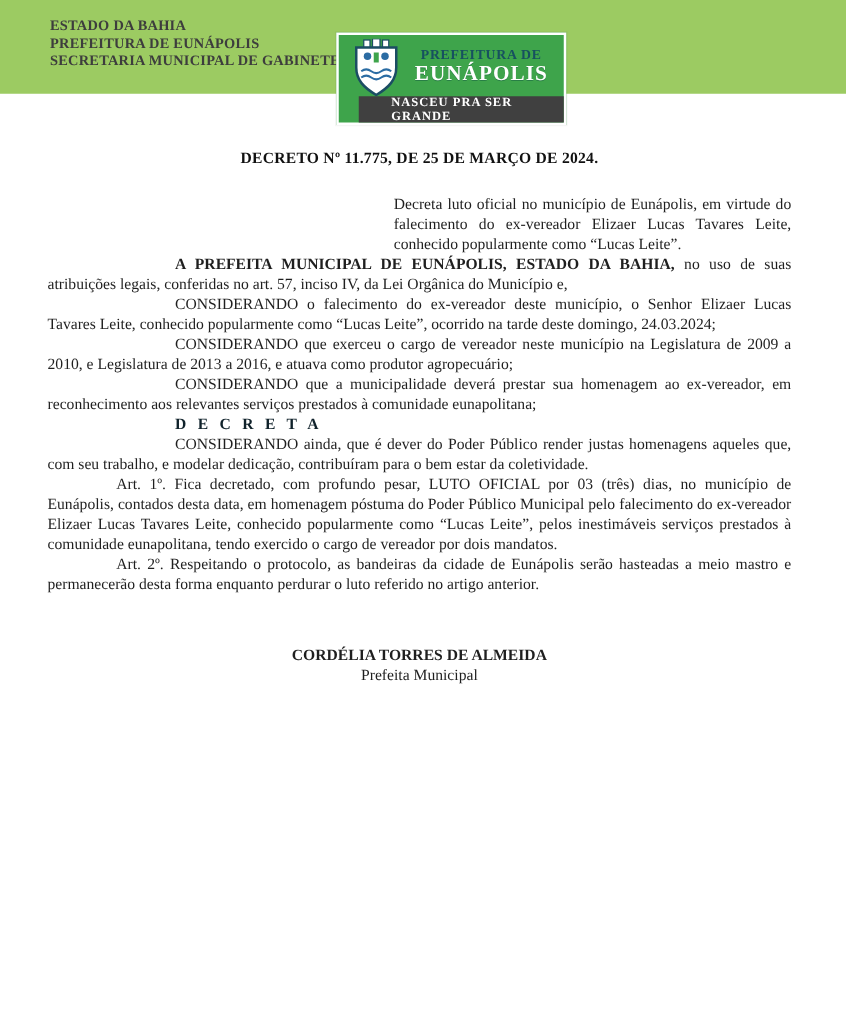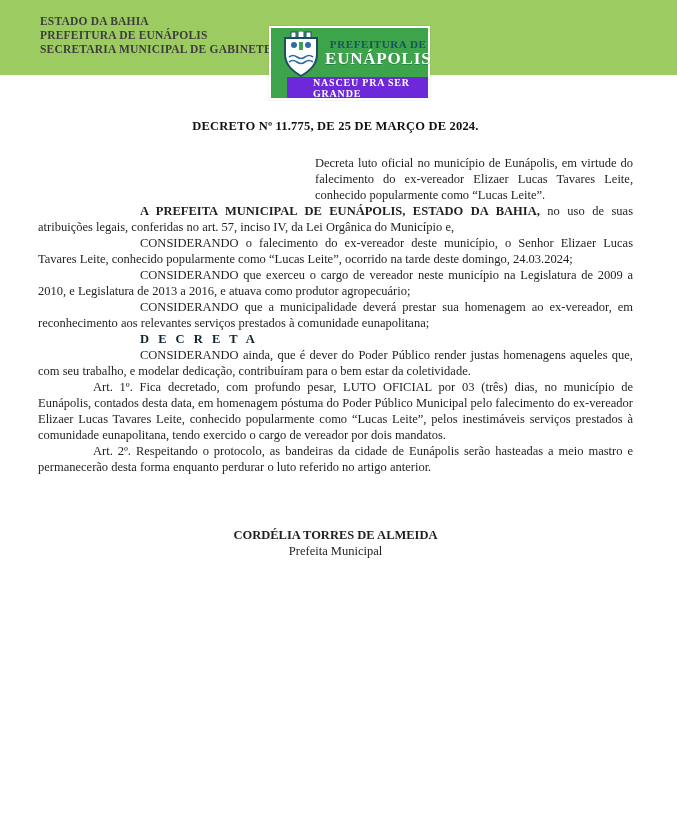--- a/index.html
+++ b/index.html
@@ -17,42 +17,42 @@
   .band {
     position:absolute; left:0; top:0; right:0; height:75px;
     background:#9CCB62;
   }
   .org-lines {
     position:absolute; left:40px; top:14px;
     font-size:11.5px; font-weight:bold; line-height:14px;
     color:#3d3d3d; letter-spacing:.2px;
   }
   .logo-box {
-    position:absolute; left:269px; top:26px; width:161px; height:74px;
+    position:absolute; left:269px; top:26px; width:184px; height:74px;
     border:2px solid #ffffff; box-sizing:border-box;
     background:#3EA44B;
     box-shadow:0 0 0 1px rgba(0,0,0,.04);
   }
   .logo-main {
     position:absolute; left:0; top:0; right:0; height:49px;
     display:flex; align-items:center;
   }
   .crest { width:44px; height:46px; margin:2px 2px 0 8px; flex:0 0 auto; }
   .logo-words { flex:1; text-align:center; padding-right:6px; }
   .logo-line1 {
     font-size:11px; font-weight:bold; color:#17515F; letter-spacing:.6px;
     line-height:12px;
   }
   .logo-line2 {
     font-size:17px; font-weight:bold; color:#ffffff; letter-spacing:.8px;
     line-height:18px; text-shadow:0 1px 0 rgba(0,60,60,.35);
   }
   .logo-banner {
     position:absolute; left:16px; right:0; bottom:0; height:21px;
-    background:#6d28d9; color:#ffffff;
+    background:#404040; color:#ffffff;
     font-size:10px; font-weight:bold; letter-spacing:.8px;
     display:flex; align-items:center; justify-content:center;padding-left:26px;
   }
 
   
   .doc {
     position:absolute; top:75px; left:0; right:0;
     padding:0 44px 0 38px; font-size:12.5px; line-height:16px;
   }
   .title {
@@ -65,21 +65,21 @@
   p.par { margin:0; text-align:justify; text-indent:102px; }
   p.art { text-indent:55px; }
   .mt24 { margin-top:24px; } .mt18 { margin-top:18px; }
   .mt11 { margin-top:11px; } .mt15 { margin-top:15px; }
   .mt27 { margin-top:27px; } .mt8  { margin-top:8px;  }
   .mt14 { margin-top:14px; }
   .decreta {
     text-align:center; font-weight:bold; letter-spacing:3px; color:#10222b;
   }
   .dateline { text-align:center; text-indent:0; }
-  .signature { margin-top:52px; text-align:center; }
+  .signature { margin-top:41px; text-align:center; }
   .sig-name { font-weight:bold; }
   b.lead { font-weight:bold; }
 </style>
 </head>
 <body>
 
 <div class="page">
 
   <div class="band"></div>
 

